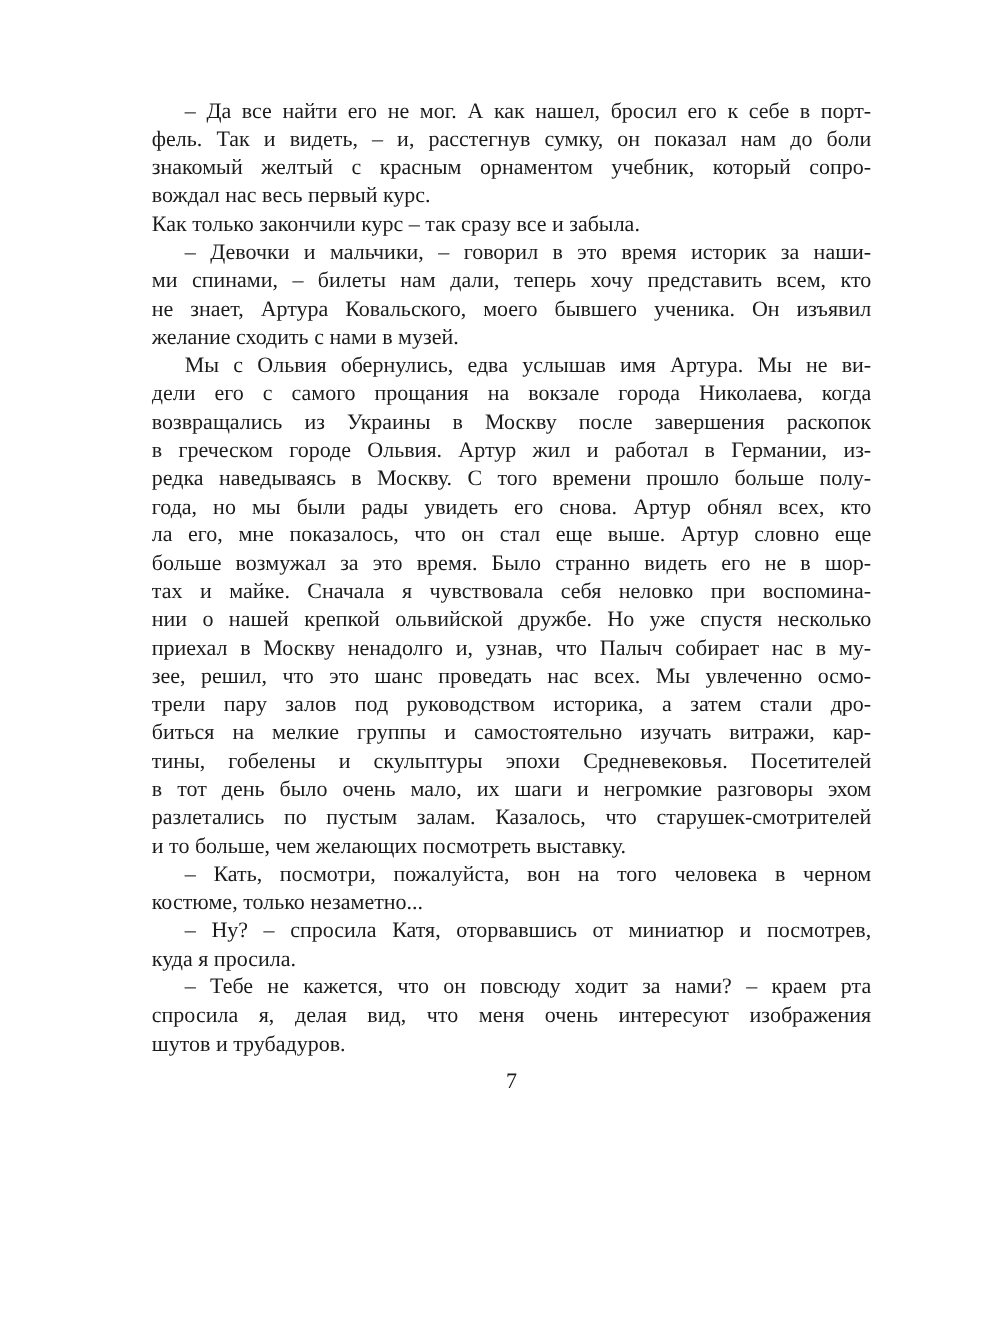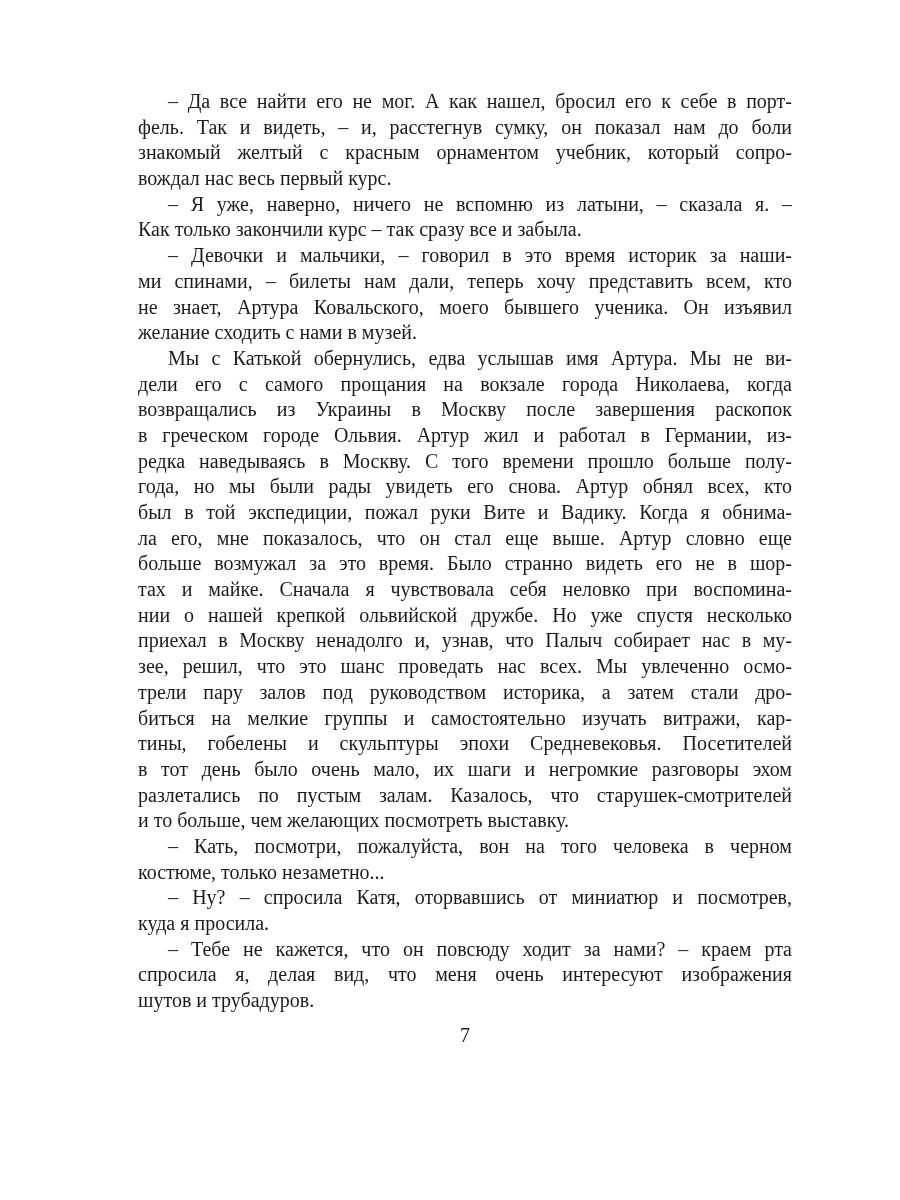--- a/index.html
+++ b/index.html
@@ -55,37 +55,35 @@
 
 <div class="book-page">
   <div class="text-block">
       <div class="paragraph">
         <div class="line first">– Да все найти его не мог. А как нашел, бросил его к себе в порт-</div>
         <div class="line">фель. Так и видеть, – и, расстегнув сумку, он показал нам до боли</div>
         <div class="line">знакомый желтый с красным орнаментом учебник, который сопро-</div>
         <div class="line last">вождал нас весь первый курс.</div>
       </div>
       <div class="paragraph">
-        <div class="line first">– Я уже, наверно, ничего не вспомню из латыни, – сказала я. –</div>
         <div class="line last">Как только закончили курс – так сразу все и забыла.</div>
       </div>
       <div class="paragraph">
         <div class="line first">– Девочки и мальчики, – говорил в это время историк за наши-</div>
         <div class="line">ми спинами, – билеты нам дали, теперь хочу представить всем, кто</div>
         <div class="line">не знает, Артура Ковальского, моего бывшего ученика. Он изъявил</div>
         <div class="line last">желание сходить с нами в музей.</div>
       </div>
       <div class="paragraph">
-        <div class="line first">Мы с Катькой обернулись, едва услышав имя Артура. Мы не ви-</div>
+        <div class="line first">Мы с Ольвия обернулись, едва услышав имя Артура. Мы не ви-</div>
         <div class="line">дели его с самого прощания на вокзале города Николаева, когда</div>
         <div class="line">возвращались из Украины в Москву после завершения раскопок</div>
         <div class="line">в греческом городе Ольвия. Артур жил и работал в Германии, из-</div>
         <div class="line">редка наведываясь в Москву. С того времени прошло больше полу-</div>
         <div class="line">года, но мы были рады увидеть его снова. Артур обнял всех, кто</div>
-        <div class="line">был в той экспедиции, пожал руки Вите и Вадику. Когда я обнима-</div>
         <div class="line">ла его, мне показалось, что он стал еще выше. Артур словно еще</div>
         <div class="line">больше возмужал за это время. Было странно видеть его не в шор-</div>
         <div class="line">тах и майке. Сначала я чувствовала себя неловко при воспомина-</div>
         <div class="line">нии о нашей крепкой ольвийской дружбе. Но уже спустя несколько</div>
         <div class="line">приехал в Москву ненадолго и, узнав, что Палыч собирает нас в му-</div>
         <div class="line">зее, решил, что это шанс проведать нас всех. Мы увлеченно осмо-</div>
         <div class="line">трели пару залов под руководством историка, а затем стали дро-</div>
         <div class="line">биться на мелкие группы и самостоятельно изучать витражи, кар-</div>
         <div class="line">тины, гобелены и скульптуры эпохи Средневековья. Посетителей</div>
         <div class="line">в тот день было очень мало, их шаги и негромкие разговоры эхом</div>

